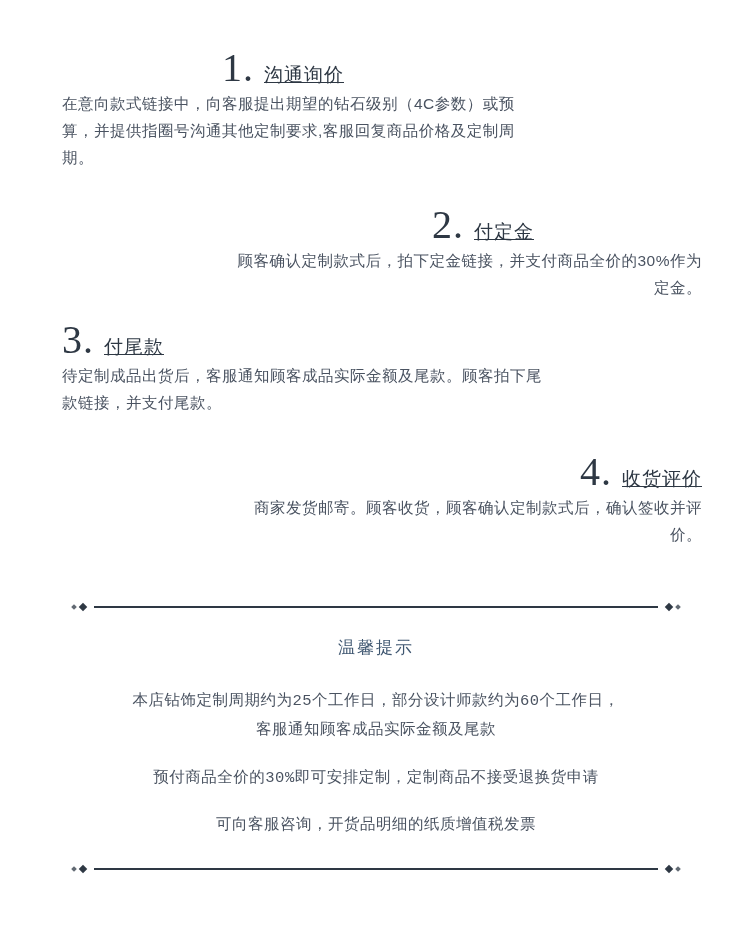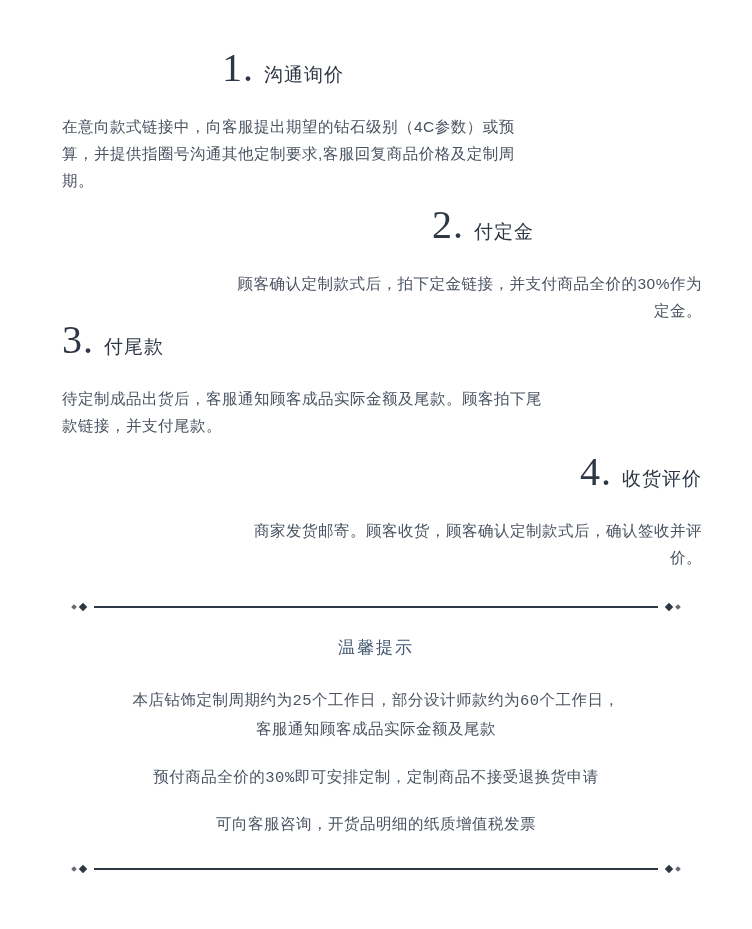--- a/index.html
+++ b/index.html
@@ -37,26 +37,27 @@
     line-height: 1;
     color: #2e3844;
     letter-spacing: 1px;
   }
   .step-title {
     font-size: 19px;
     line-height: 1;
     color: #2e3844;
     margin-left: 10px;
     letter-spacing: 1px;
+    text-decoration: underline;
   }
   .step-body {
     font-size: 15.5px;
     line-height: 1.75;
     color: #4a5361;
-    margin-top: 25px;
+    margin-top: 2px;
     letter-spacing: 0.5px;
   }
   .align-left .step-head { justify-content: flex-start; }
   .align-left .step-body { text-align: left; }
   .align-right .step-head { justify-content: flex-end; }
   .align-right .step-body { text-align: right; }
 
   
   #step-1 { left: 62px; top: 48px; width: 480px; }
   #step-1 .step-head { padding-left: 160px; }

